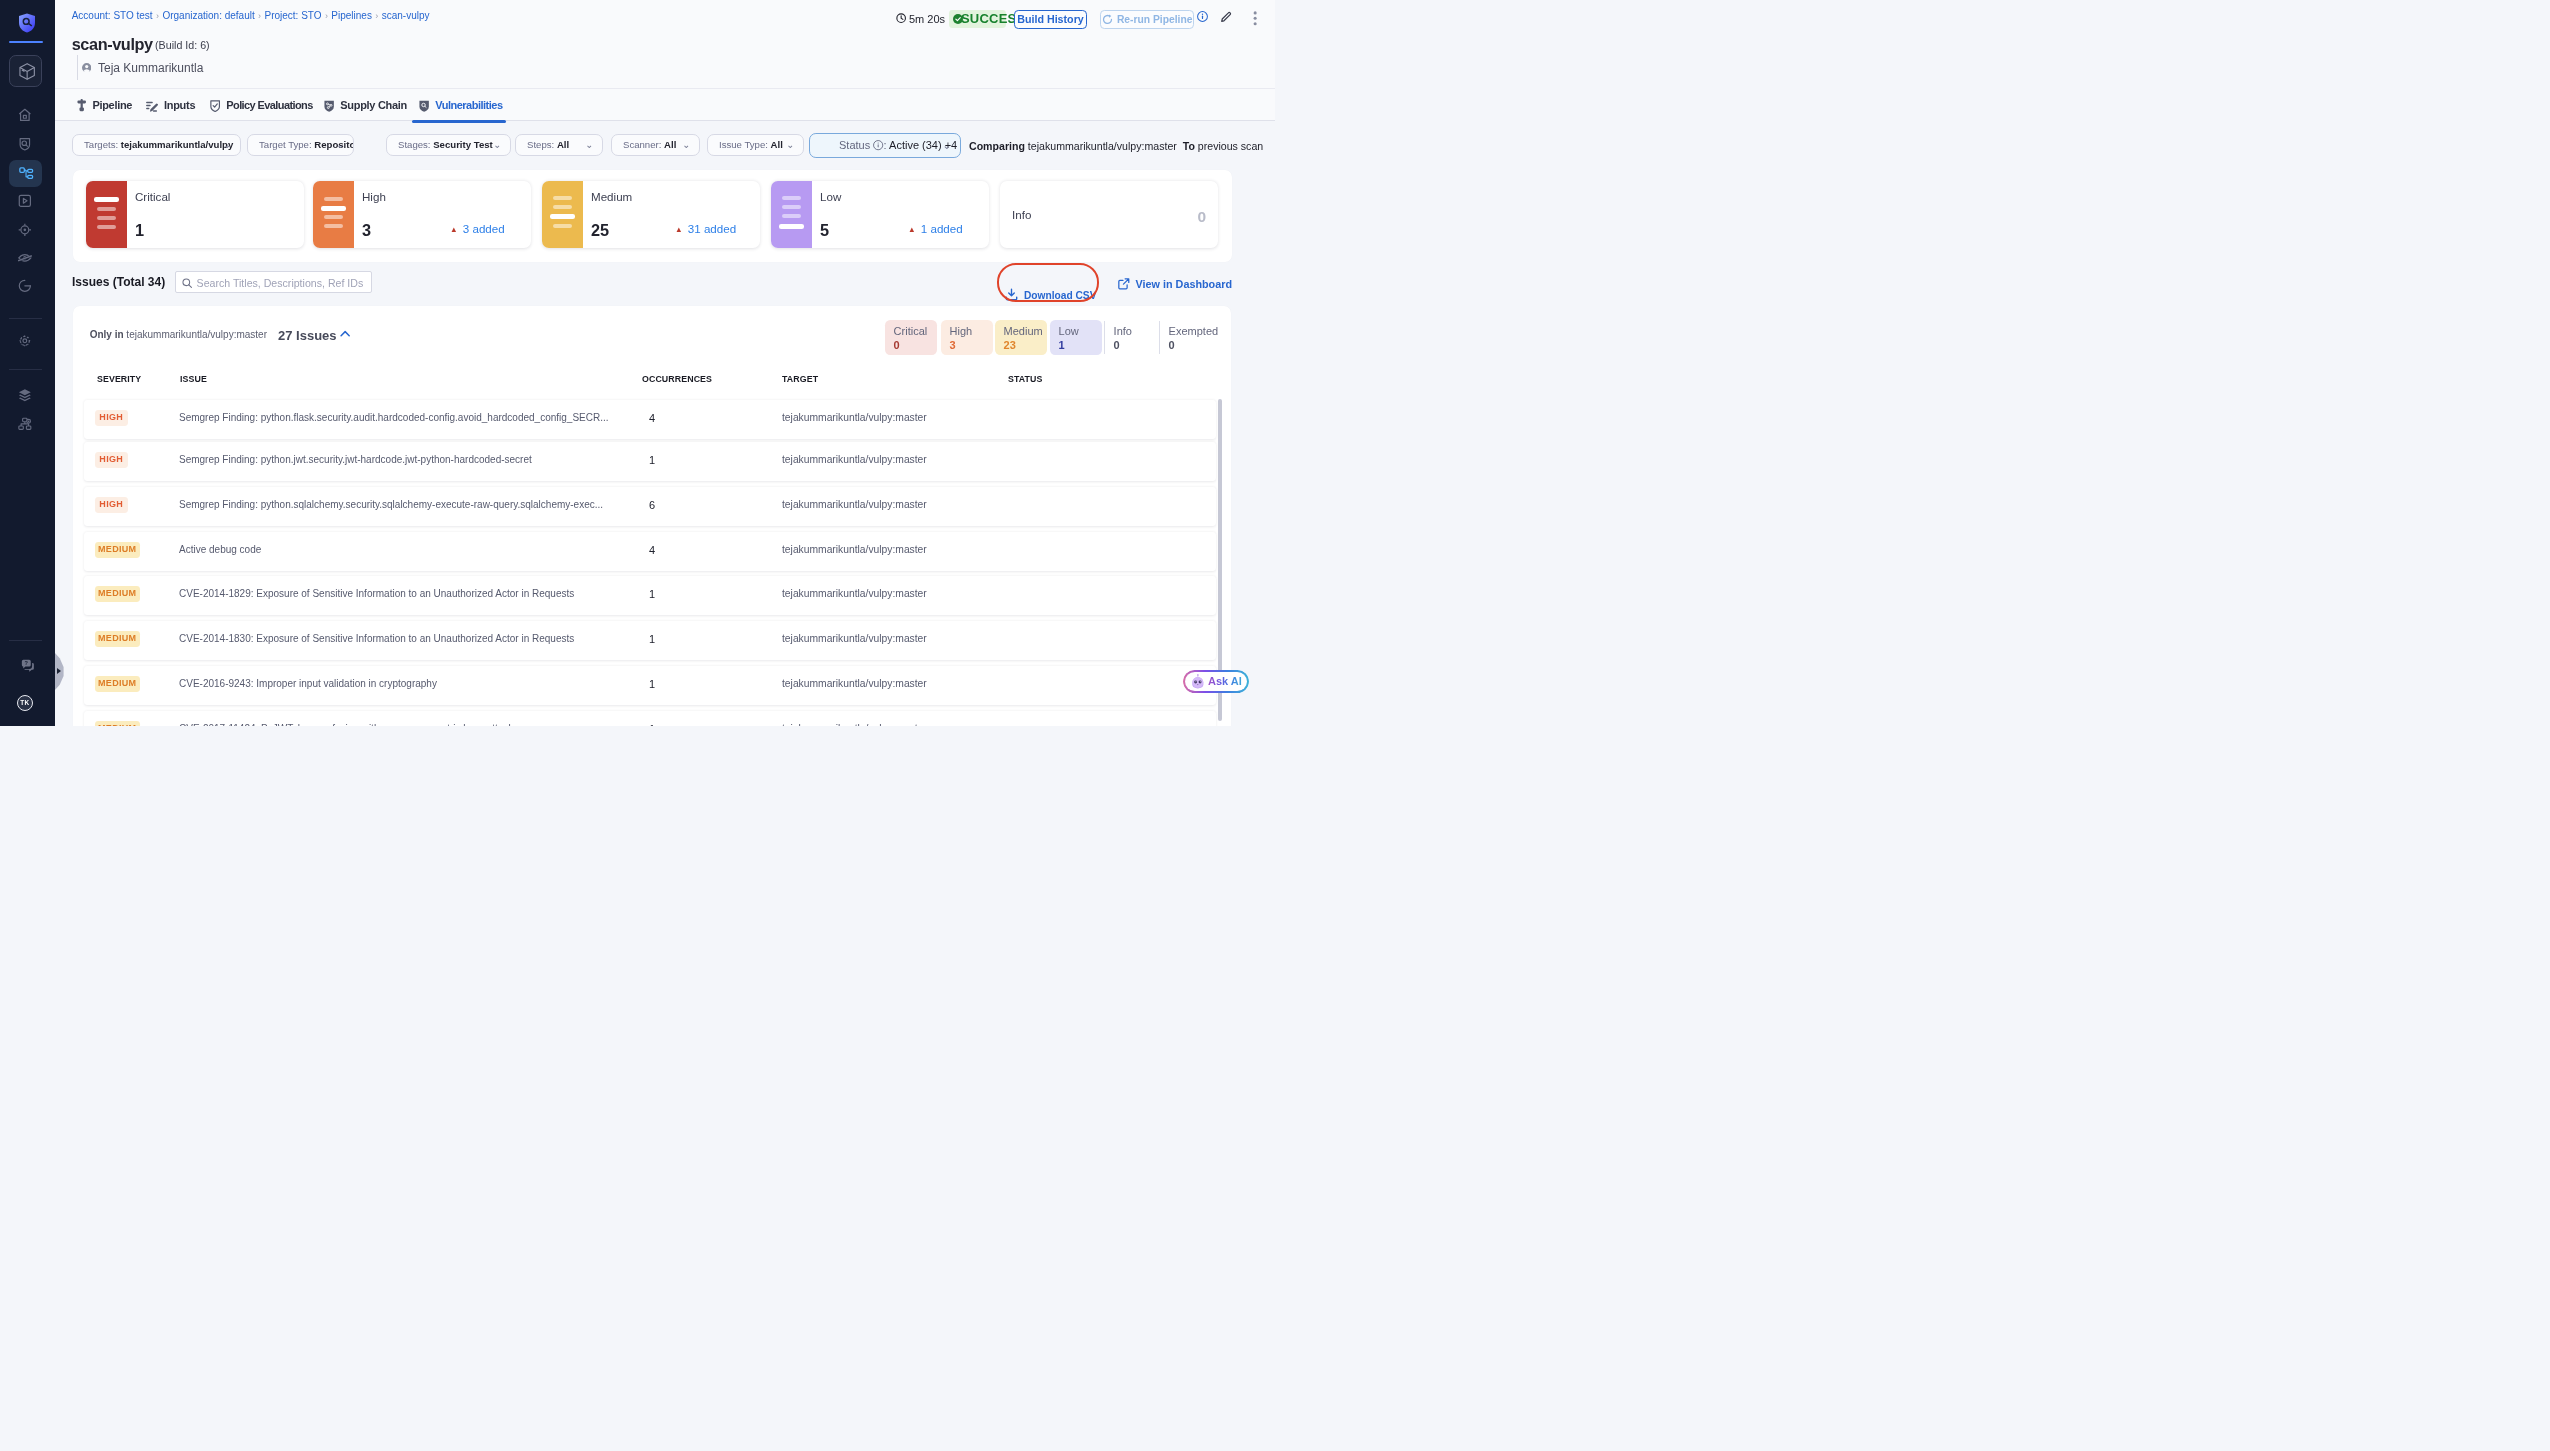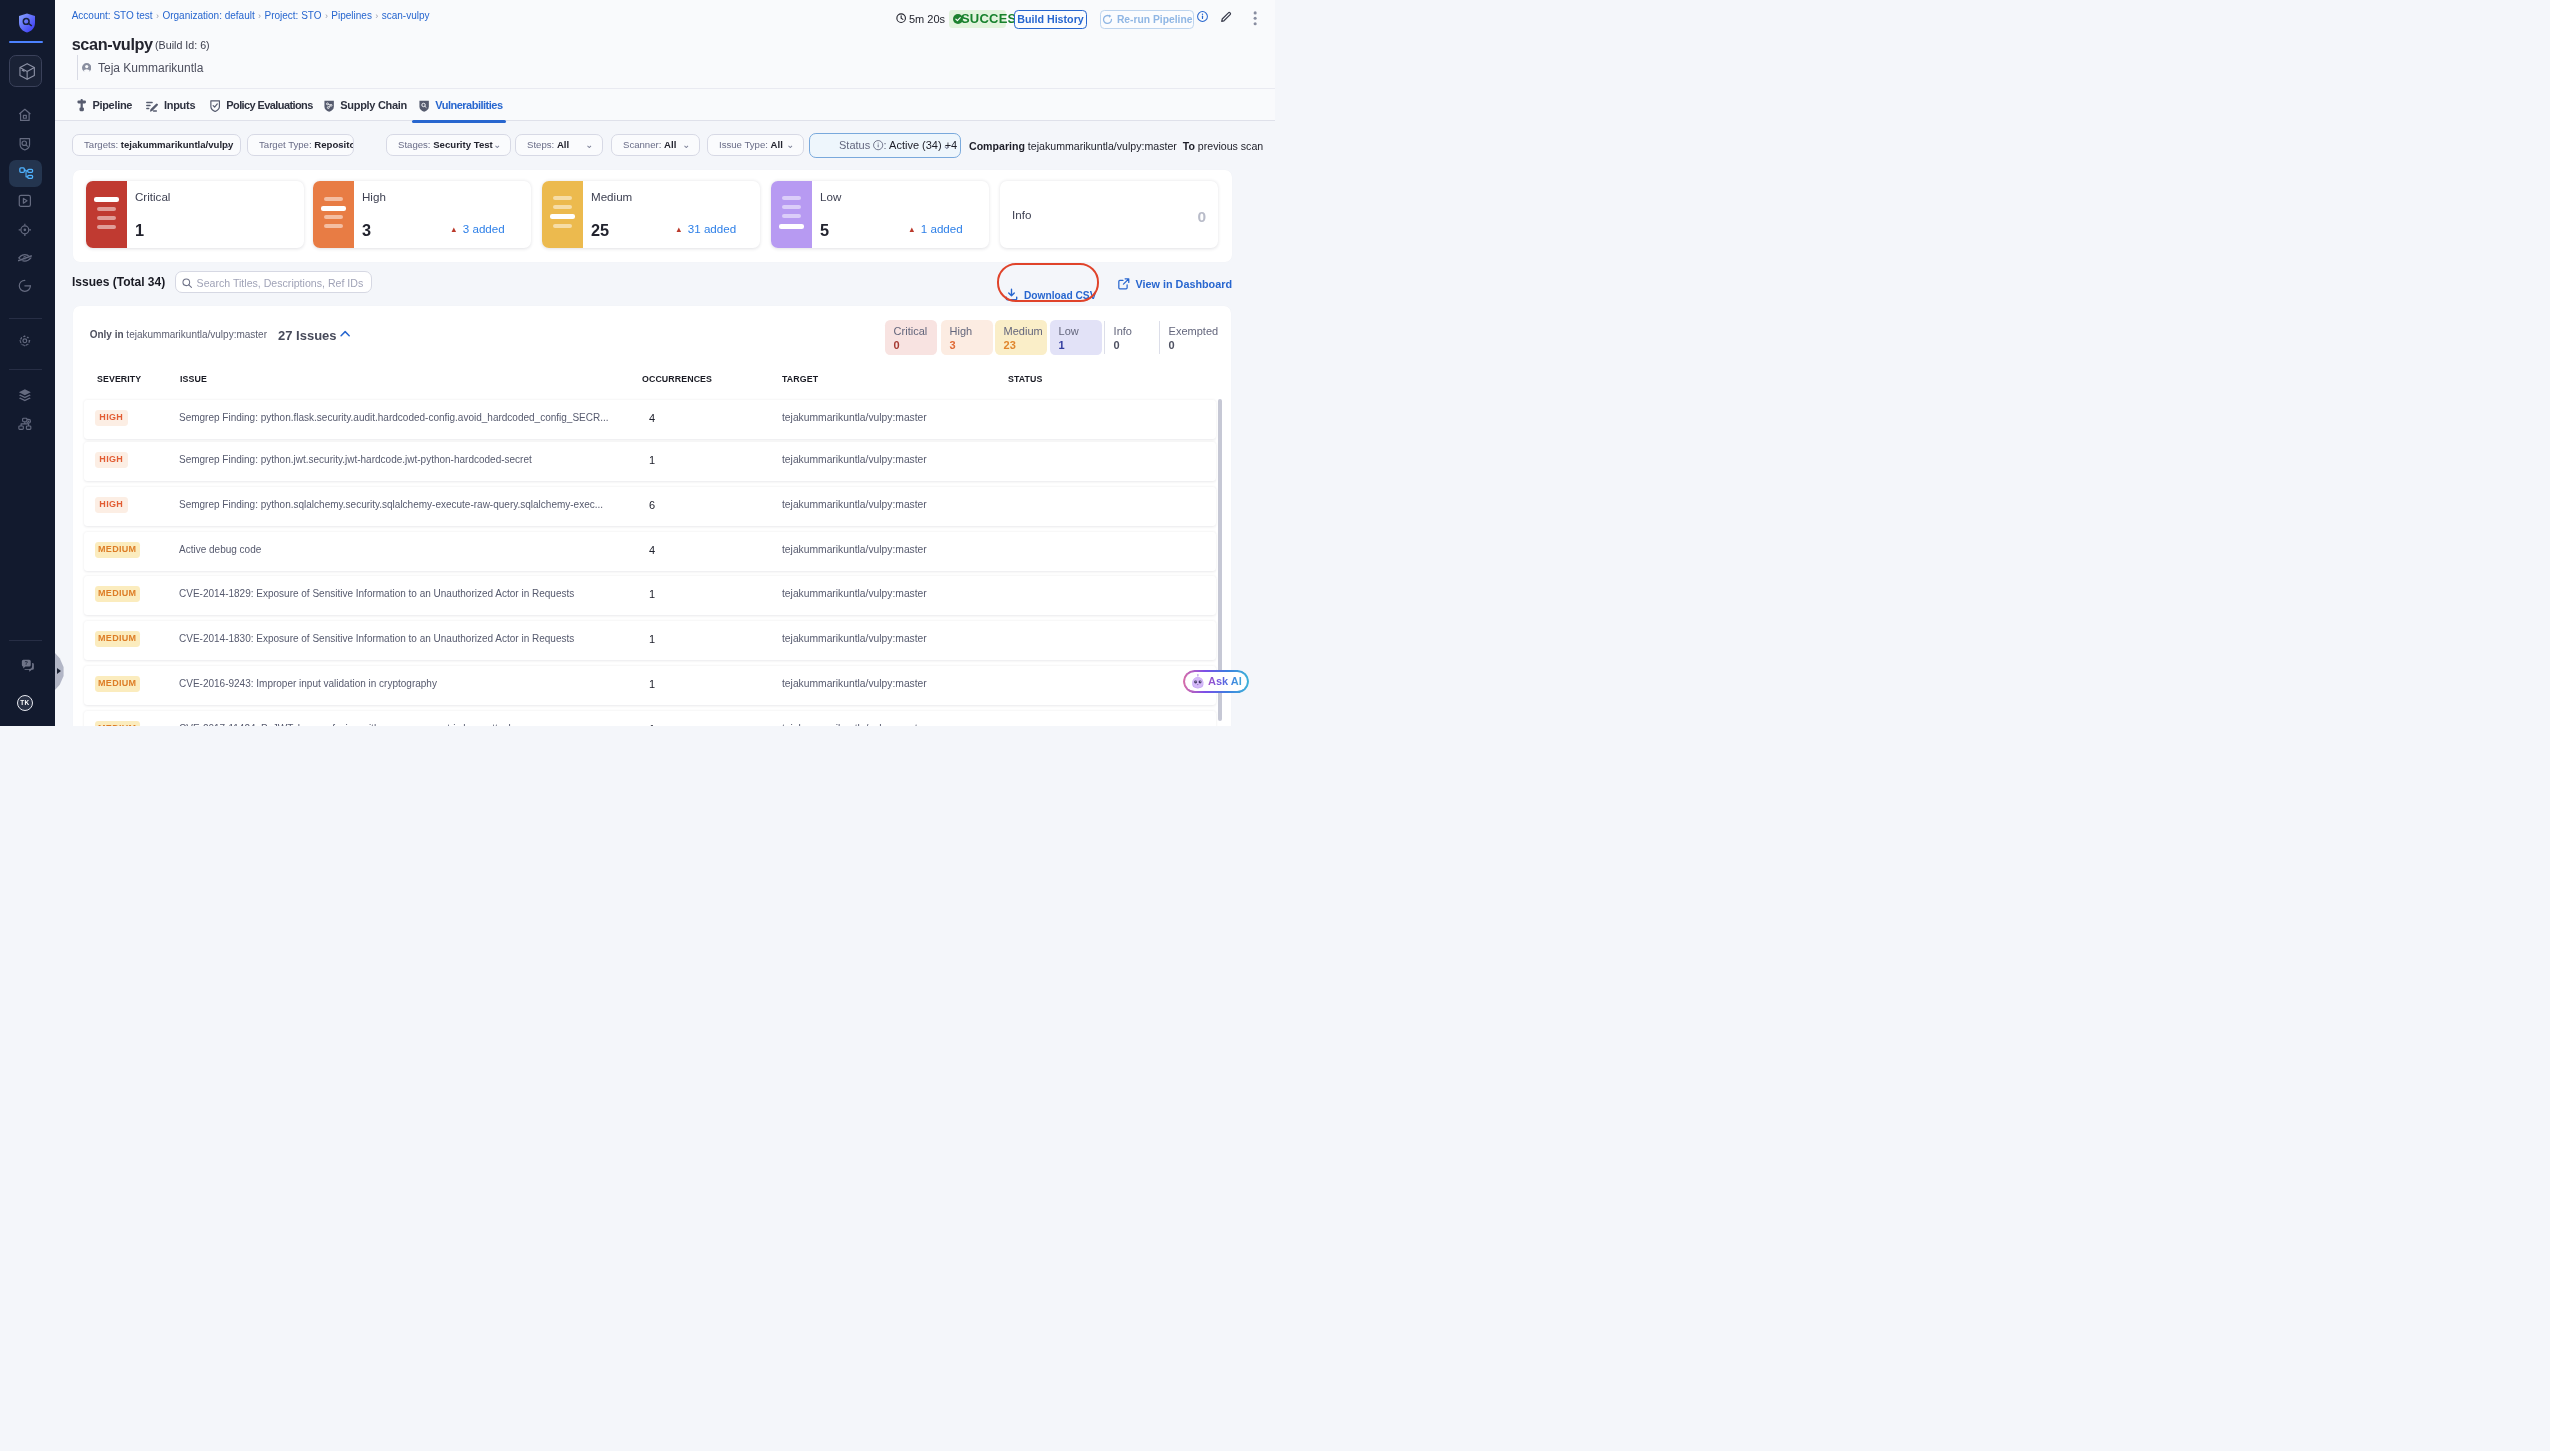--- a/index.html
+++ b/index.html
@@ -55,21 +55,21 @@
 .cico { position:absolute; left:0; top:0; width:41px; height:67px; border-radius:6.9px 0 0 6.9px; }
 .cbar { position:absolute; border-radius:2.1px; background:rgba(255,255,255,.5); left:11.3px; width:18.5px; height:4.3px; }
 .cbar.hi { left:8.2px; width:25px; height:5.2px; background:#fff; }
 .clab { position:absolute; left:49px; top:9.4px; font-size:11.6px; color:#3e4152; }
 .cnum { position:absolute; left:49px; top:40px; font-size:16.3px; font-weight:bold; color:#22232e; }
 .added { position:absolute; left:137px; top:41px; font-size:11.6px; color:#2f80e8; }
 .added:before { content:"▲"; color:#bb3a2b; font-size:7.7px; margin-right:5.2px; vertical-align:0.9px; }
 
 
 #isshdr { position:absolute; left:72px; top:275px; font-size:12px; font-weight:bold; color:#191a23; }
-#sbox { position:absolute; left:175px; top:271px; width:197px; height:22px; border:0.9px solid #d6d8e3; border-radius:7px; background:#fff; }
+#sbox { position:absolute; left:175px; top:271px; width:197px; height:22px; border:0.9px solid #d6d8e3; border-radius:2px; background:#fff; }
 #sbox span { position:absolute; left:20.6px; top:5.2px; font-size:10.6px; color:#a0a3b7; white-space:nowrap; }
 #dlcsv { position:absolute; left:1005px; top:288px; color:#2766cf; font-weight:bold; font-size:10.2px; white-space:nowrap; }
 #dlcsv span { margin-left:6px; }
 #redoval { position:absolute; left:997px; top:263px; width:102px; height:39px; border:2.1px solid #e0432a; border-radius:19px; }
 #viewdash { position:absolute; left:1118px; top:278px; color:#2766cf; font-weight:bold; font-size:10.8px; white-space:nowrap; }
 #viewdash span { margin-left:6px; }
 
 
 #isspanel { position:absolute; left:73px; top:306px; width:1158px; height:420px; background:#fff; border-radius:6.9px 6.9px 0 0; box-shadow:0 0 0.9px rgba(40,41,61,.06); }
 #onlyin { position:absolute; left:16.7px; top:23px; font-size:10px; color:#5b5e70; }

